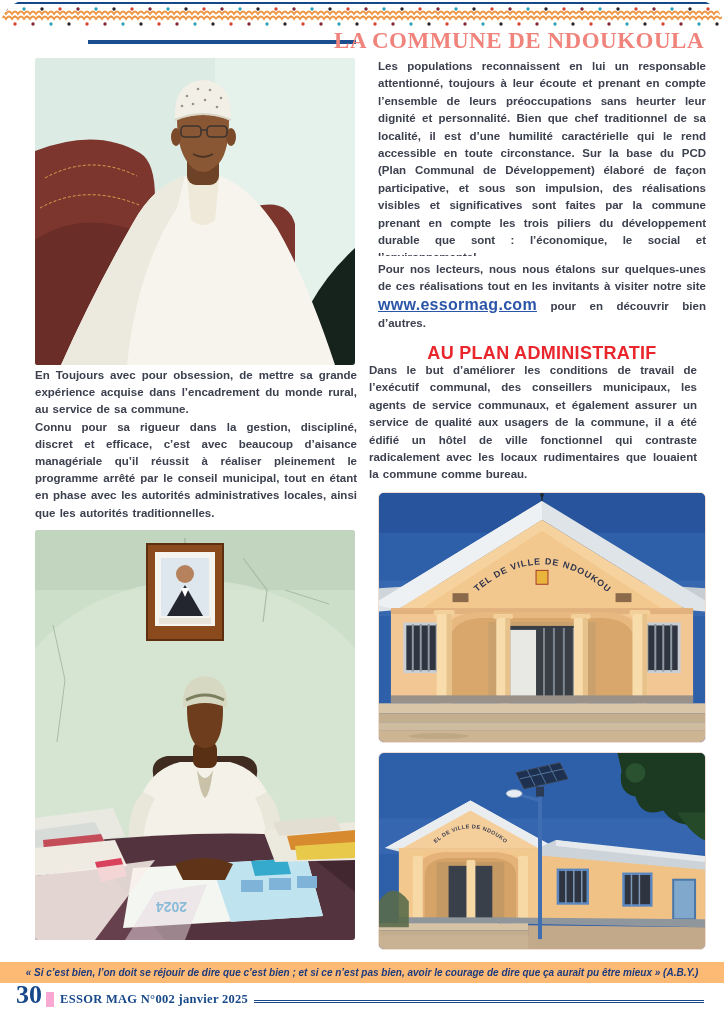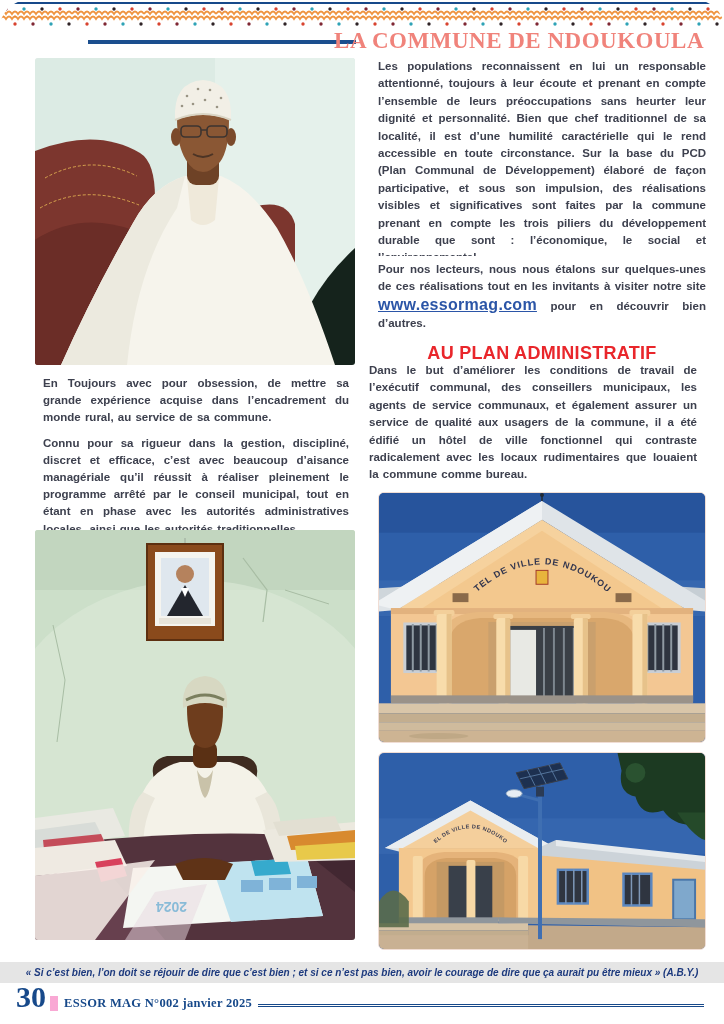--- a/index.html
+++ b/index.html
@@ -17,52 +17,52 @@
   .page-title {
     position:absolute; right:20px; top:28px; white-space:nowrap;
     font-family:"Liberation Serif", serif; font-weight:bold;
     font-size:23px; letter-spacing:0.5px; color:#f0837b;
   }
 
   .body-text {
     position:absolute; font-size:11.5px; font-weight:bold; color:#3d404e;
     line-height:17.4px; text-align:justify; overflow:hidden; word-spacing:1px;
   }
-  .body-text p { margin:8px; }
+  .body-text p { margin:0; }
   .left-text { left:35px; top:367px; width:322px; height:164px; line-height:17.2px; }
   .p1 { left:378px; top:58px;  width:328px; height:198px; }
   .p2 { left:378px; top:261px; width:328px; height:80px; }
   .p3 { left:369px; top:362px; width:328px; height:128px; }
   .site-link { color:#2b55a7; font-size:16px; letter-spacing:0.3px; text-decoration:underline; font-weight:bold; }
   .section-heading {
     position:absolute; left:378px; top:343px; width:328px; text-align:center;
     font-size:18px; font-weight:bold; color:#e9262b; letter-spacing:0.3px;
   }
 
   .photo { position:absolute; overflow:hidden; background:#eee; }
   .photo svg { display:block; width:100%; height:100%; }
   .photo1 { left:35px;  top:58px;  width:320px; height:307px; border-radius:3px; }
   .photo2 { left:35px;  top:530px; width:320px; height:410px; border-radius:3px; }
   .photo3 { left:378px; top:492px; width:328px; height:251px; border-radius:6px; border:1px solid #f0ddd4; }
   .photo4 { left:378px; top:752px; width:328px; height:198px; border-radius:6px; border:1px solid #f0ddd4; }
 
   .quote-band {
-    position:absolute; left:0; top:962px; width:724px; height:21px; background:#e5e5e5;
+    position:absolute; left:0; top:962px; width:724px; height:21px; background:#fdba74;
     display:flex; align-items:center; justify-content:center; overflow:hidden;
   }
   .quote {
     font-size:10px; font-weight:bold; font-style:italic; color:#1d3a7e; white-space:nowrap;
   }
   .pageinfo {
     position:absolute; left:16px; top:982px; width:688px;
     display:flex; align-items:baseline;
   }
   .pagenum {
     font-family:"Liberation Serif", serif; font-weight:bold;
-    font-size:30px; line-height:1; color:#17498a;
+    font-size:26px; line-height:1; color:#17498a;
   }
   .mag {
     font-family:"Liberation Serif", serif; font-weight:bold;
     font-size:12.5px; color:#17498a; letter-spacing:0.3px; white-space:nowrap;
     margin-left:4px; padding-left:6px; border-left:8px solid #f9a8d4;
   }
   .footer-rule {
     flex:1; height:3px; margin-left:6px; align-self:flex-end; margin-bottom:5px;
     background:linear-gradient(to bottom, #17498a 0 1px, #ffffff 1px 2px, #17498a 2px 3px);
   }

